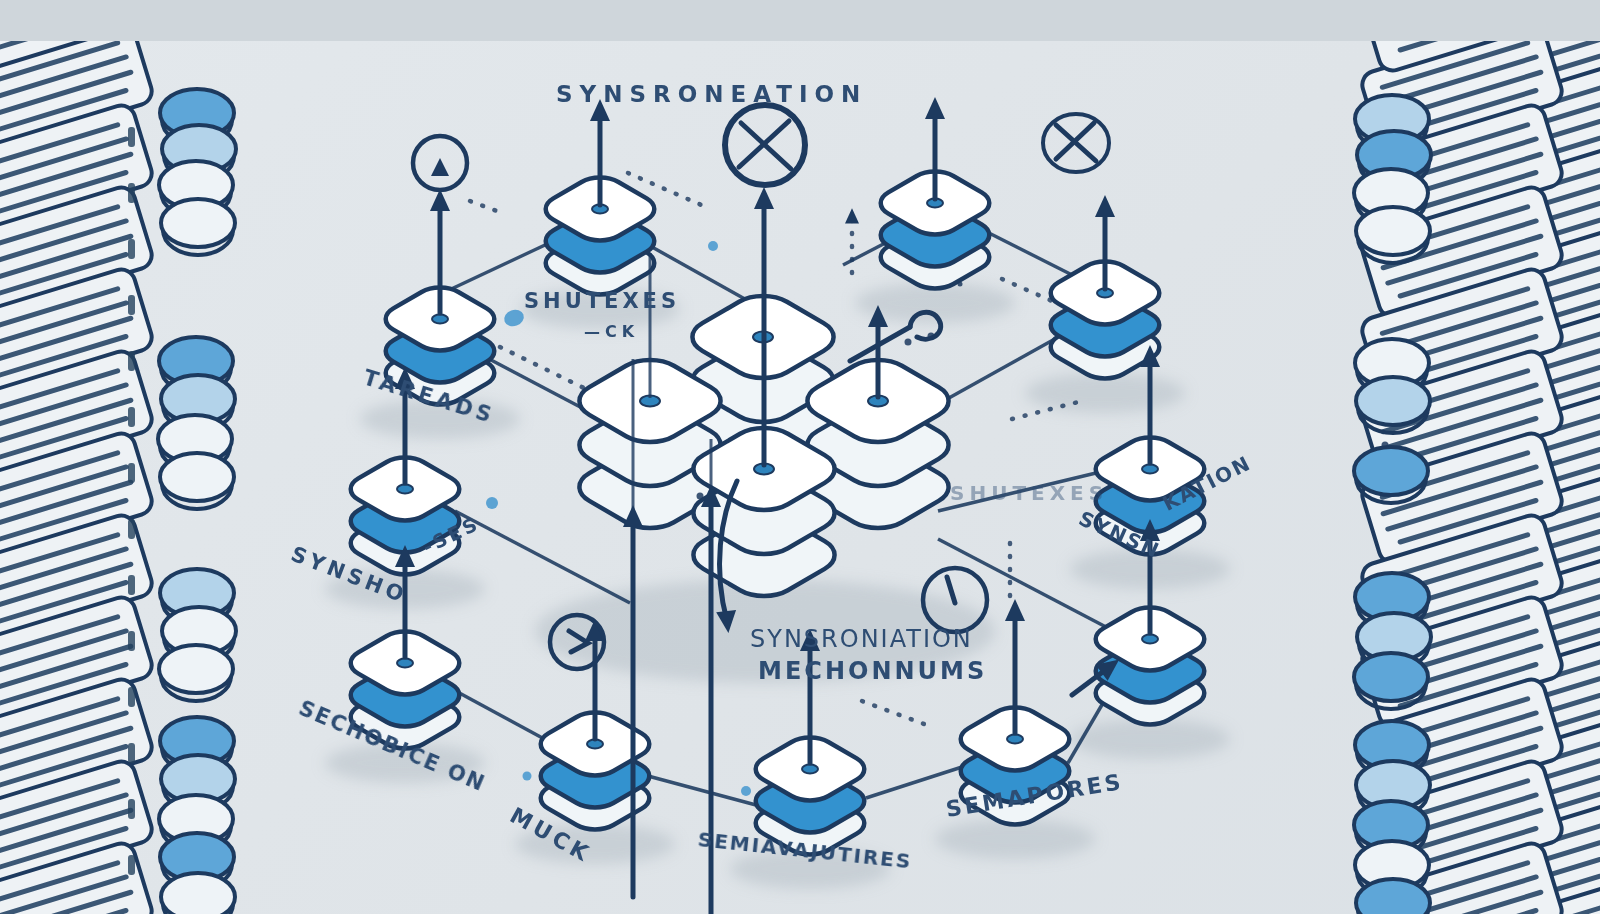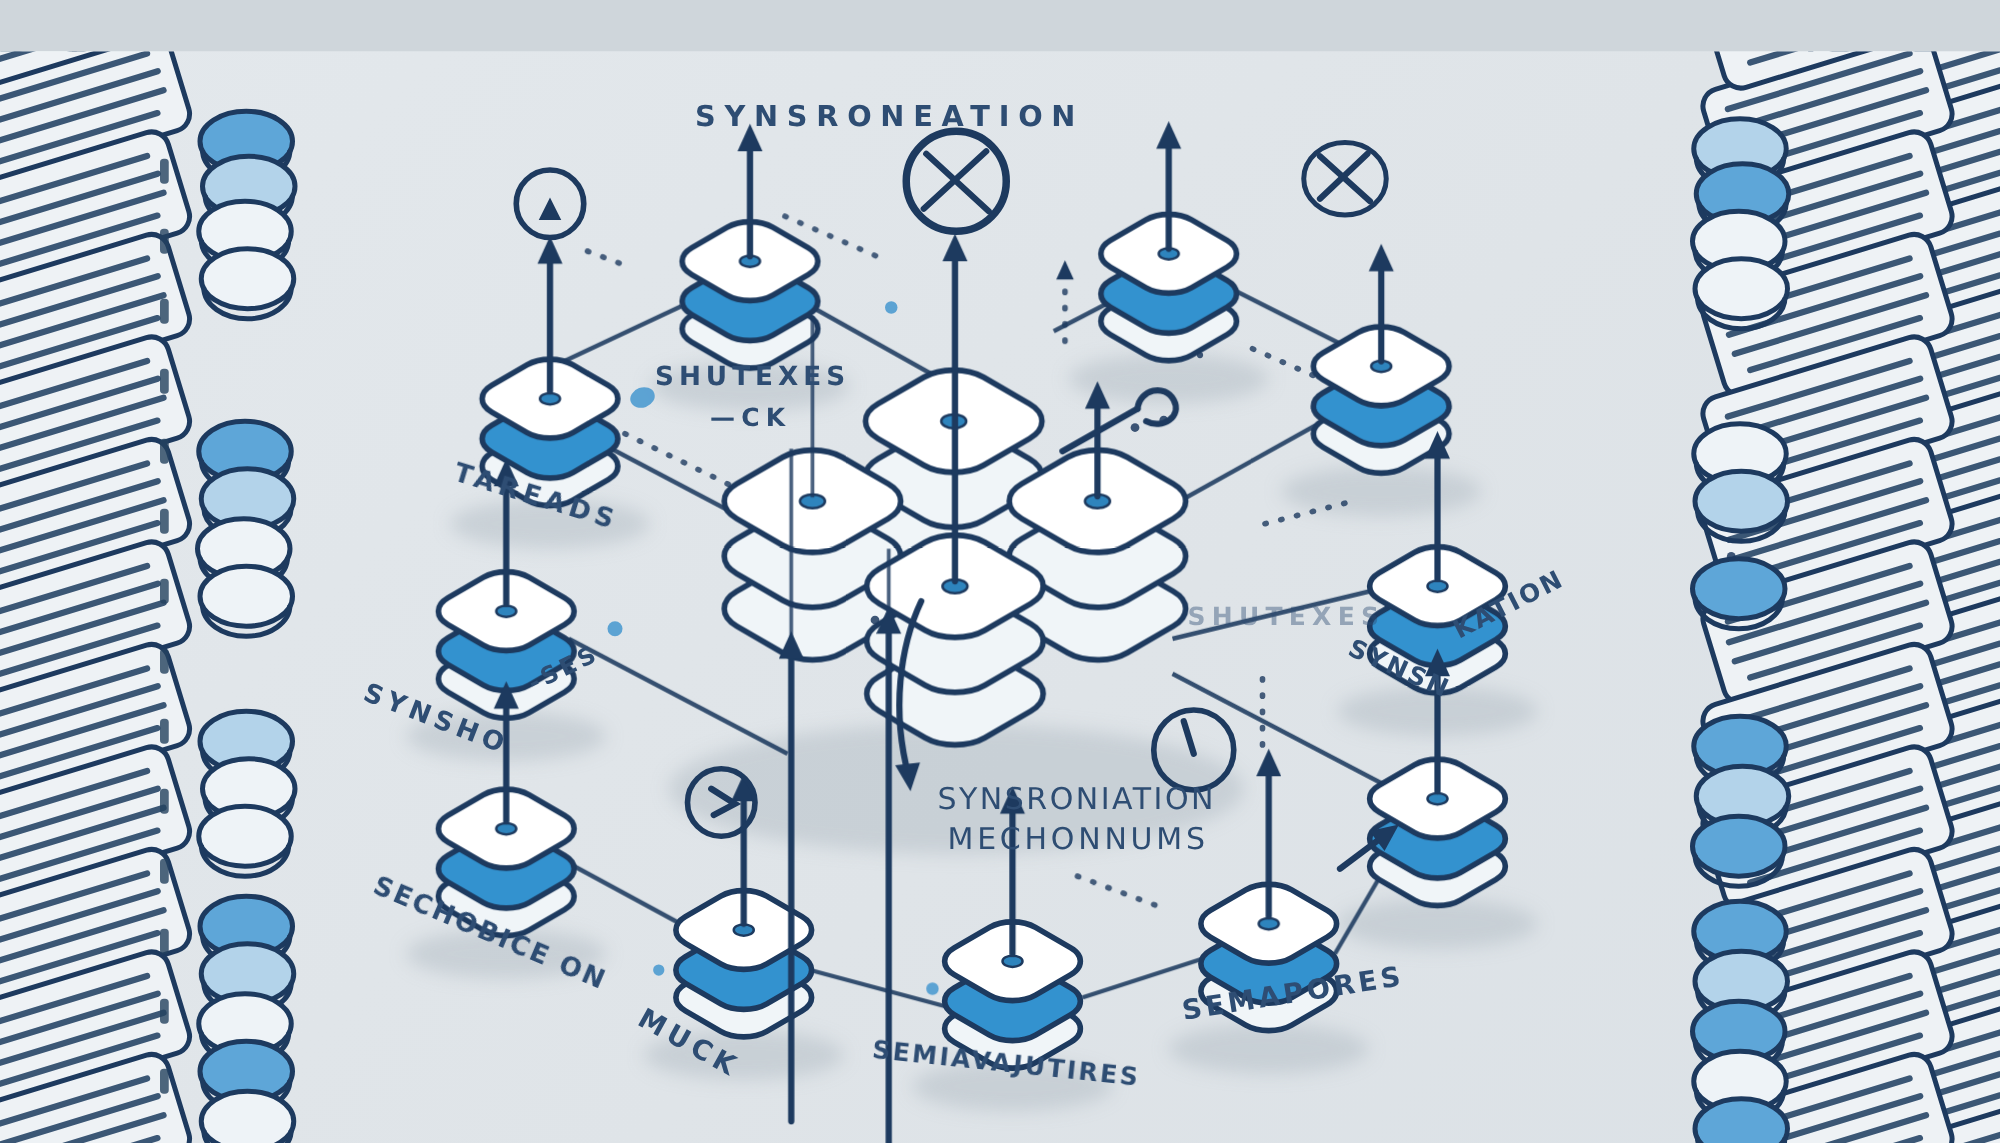--- a/index.html
+++ b/index.html
@@ -364,26 +364,26 @@
     <circle class="dotnavy" cx="908" cy="301" r="3.5"></circle>
     <circle class="dotnavy" cx="931" cy="295" r="3.5"></circle>
     <circle class="dotnavy" cx="1385" cy="404" r="3.5"></circle>
     <circle class="dotnavy" cx="960" cy="243" r="2.5"></circle>
     <circle class="dotnavy" cx="700" cy="455" r="3.5"></circle>
   </g>
 </svg>
 
   <div class="lbl" style="left:556px;top:40px;font-size:23px;letter-spacing:7px;">SYNSRONEATION</div>
   <div class="lbl" style="left:524px;top:248px;font-size:21px;letter-spacing:4px;">SHUTEXES</div>
-  <div class="lbl" style="left:568px;top:281px;font-size:20px;letter-spacing:5px;">—CK</div>
+  <div class="lbl" style="left:584px;top:281px;font-size:16px;letter-spacing:5px;">—CK</div>
   <div class="lbl" style="left:364px;top:324px;font-size:21px;letter-spacing:4px;transform:rotate(17deg);">TAREADS</div>
   <div class="lbl" style="left:292px;top:500px;font-size:21px;letter-spacing:4px;transform:rotate(21deg);">SYNSHO</div>
   <div class="lbl" style="left:424px;top:496px;font-size:19px;letter-spacing:3px;transform:rotate(-26deg);">-SES</div>
   <div class="lbl" style="left:300px;top:654px;font-size:21px;letter-spacing:2px;transform:rotate(23deg);">SECHOBICE ON</div>
   <div class="lbl" style="left:512px;top:760px;font-size:22px;letter-spacing:4px;transform:rotate(29deg);">MUCK</div>
   <div class="lbl" style="left:698px;top:786px;font-size:20px;letter-spacing:2px;transform:rotate(6deg);">SEMIAVAJUTIRES</div>
   <div class="lbl" style="left:946px;top:756px;font-size:22px;letter-spacing:3px;transform:rotate(-9deg);">SEMAPORES</div>
   <div class="lbl" style="left:750px;top:584px;font-size:24px;letter-spacing:2px;font-weight:400;">SYNSRONIATION</div>
-  <div class="lbl" style="left:758px;top:616px;font-size:24px;letter-spacing:3px;font-weight:400;">MECHONNUMS</div>
+  <div class="lbl" style="left:758px;top:616px;font-size:24px;letter-spacing:3px;font-weight:700;">MECHONNUMS</div>
   <div class="lbl" style="left:950px;top:440px;font-size:20px;letter-spacing:5px;opacity:.42;">SHUTEXES</div>
   <div class="lbl" style="left:1080px;top:464px;font-size:20px;letter-spacing:2px;transform:rotate(24deg);">SYNSN</div>
   <div class="lbl" style="left:1164px;top:452px;font-size:20px;letter-spacing:2px;transform:rotate(-27deg);">KATION</div>
 </div>
 
 </body></html>

